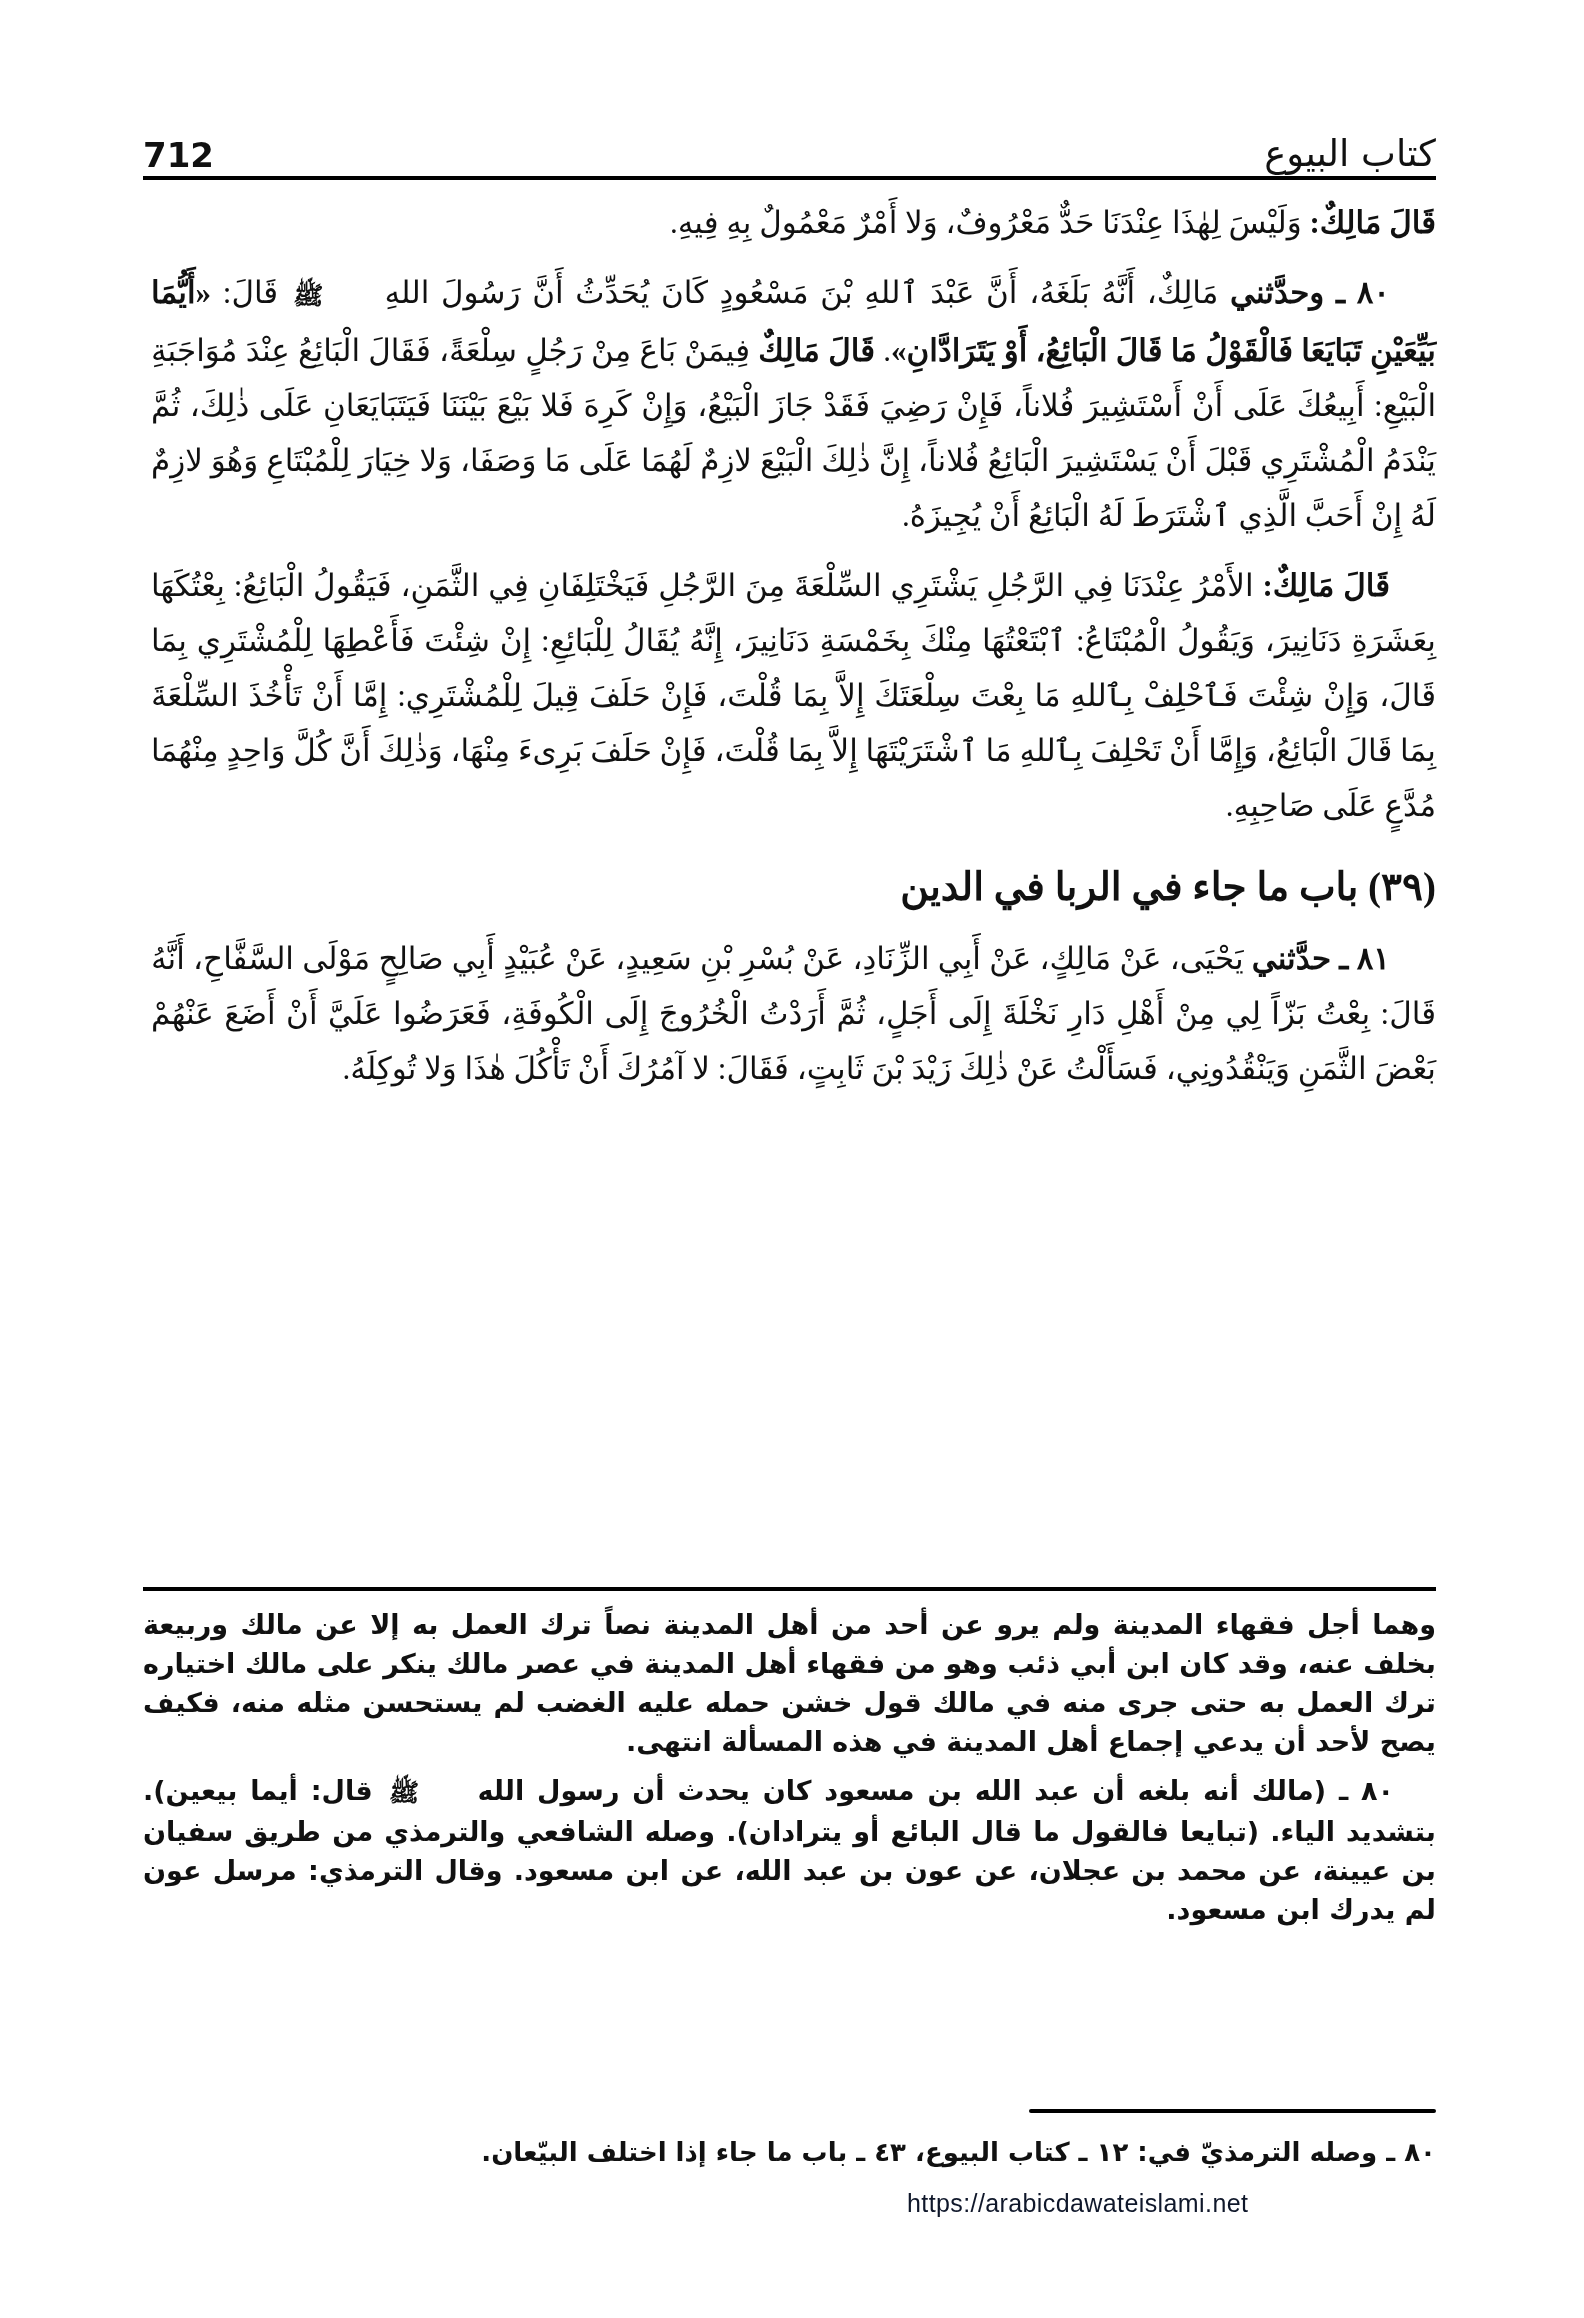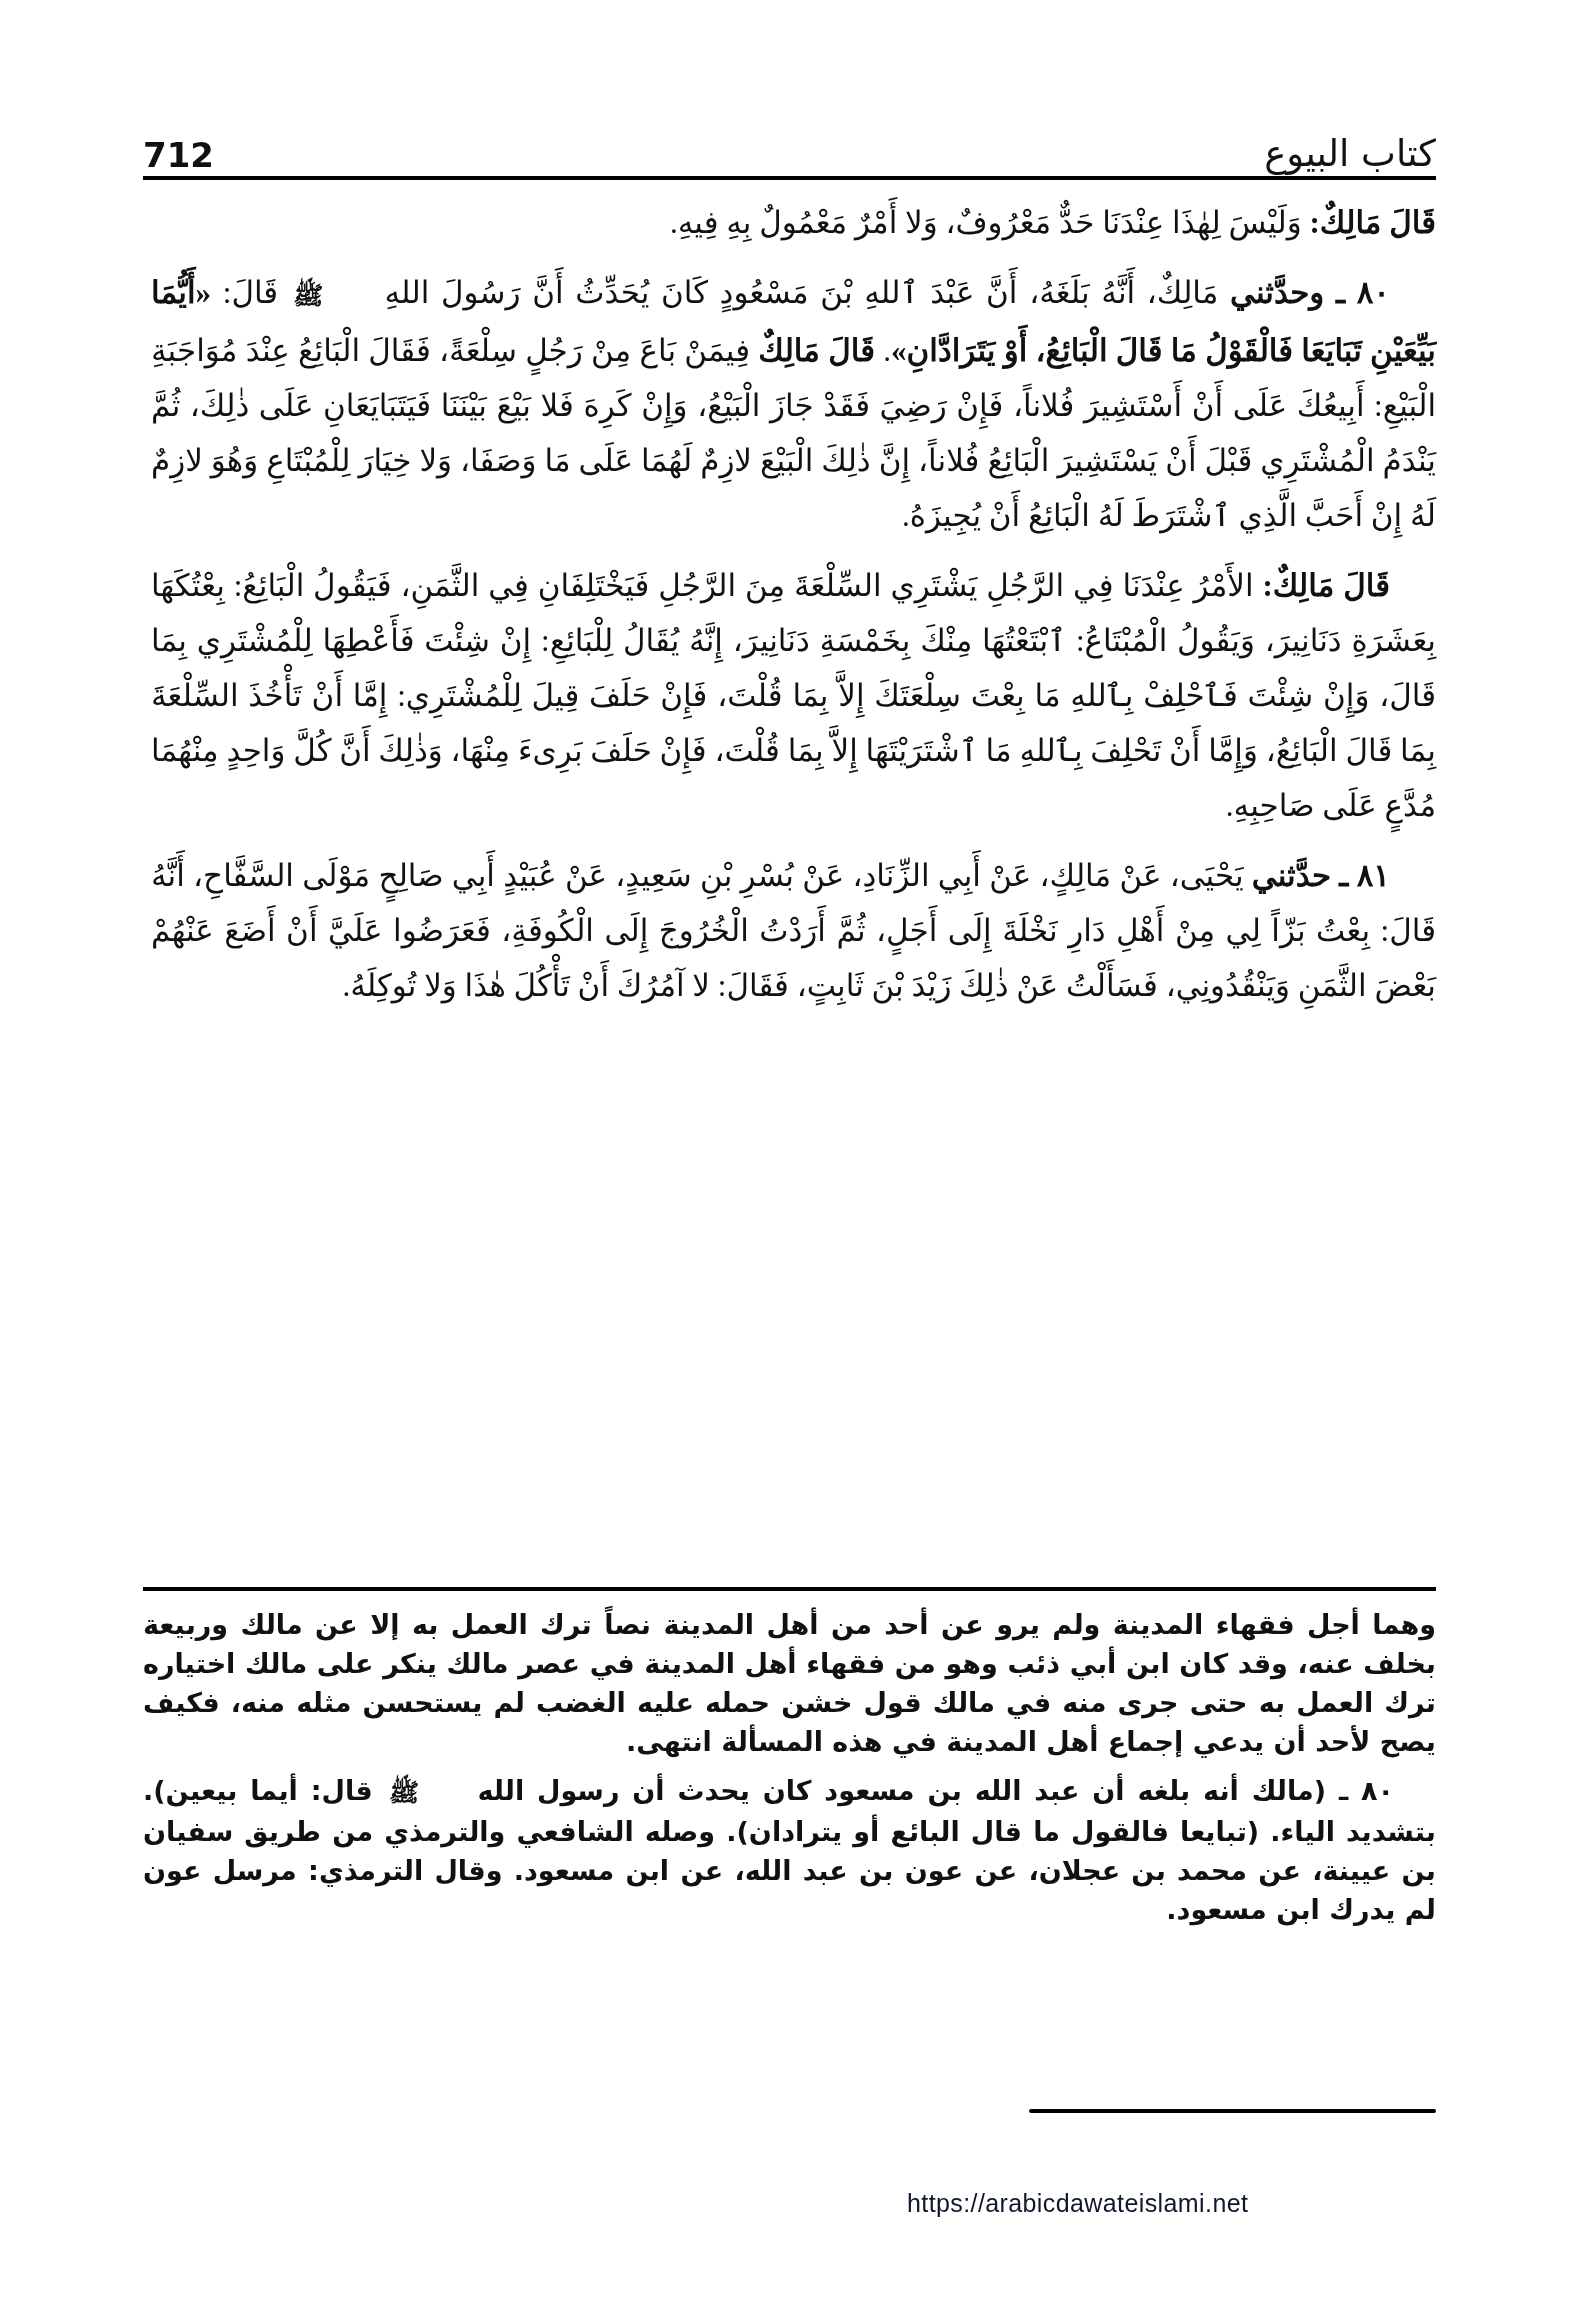--- a/index.html
+++ b/index.html
@@ -154,34 +154,36 @@
     </p>
 
     <p class="indent">
       <span class="b">٨٠ ـ وحدَّثني</span><span> مَالِكٌ، أَنَّهُ بَلَغَهُ، أَنَّ عَبْدَ ٱللهِ بْنَ مَسْعُودٍ كَانَ يُحَدِّثُ أَنَّ رَسُولَ اللهِ </span><span class="salawat">ﷺ</span><span> قَالَ: </span><span class="b">«أَيُّمَا بَيِّعَيْنِ تَبَايَعَا فَالْقَوْلُ مَا قَالَ الْبَائِعُ، أَوْ يَتَرَادَّانِ»</span><span>. </span><span class="b">قَالَ مَالِكٌ</span><span> فِيمَنْ بَاعَ مِنْ رَجُلٍ سِلْعَةً، فَقَالَ الْبَائِعُ عِنْدَ مُوَاجَبَةِ الْبَيْعِ: أَبِيعُكَ عَلَى أَنْ أَسْتَشِيرَ فُلاناً، فَإِنْ رَضِيَ فَقَدْ جَازَ الْبَيْعُ، وَإِنْ كَرِهَ فَلا بَيْعَ بَيْنَنَا فَيَتَبَايَعَانِ عَلَى ذٰلِكَ، ثُمَّ يَنْدَمُ الْمُشْتَرِي قَبْلَ أَنْ يَسْتَشِيرَ الْبَائِعُ فُلاناً، إِنَّ ذٰلِكَ الْبَيْعَ لازِمٌ لَهُمَا عَلَى مَا وَصَفَا، وَلا خِيَارَ لِلْمُبْتَاعِ وَهُوَ لازِمٌ لَهُ إِنْ أَحَبَّ الَّذِي ٱشْتَرَطَ لَهُ الْبَائِعُ أَنْ يُجِيزَهُ.</span>
     </p>
 
     <p class="indent">
       <span class="b">قَالَ مَالِكٌ:</span><span> الأَمْرُ عِنْدَنَا فِي الرَّجُلِ يَشْتَرِي السِّلْعَةَ مِنَ الرَّجُلِ فَيَخْتَلِفَانِ فِي الثَّمَنِ، فَيَقُولُ الْبَائِعُ: بِعْتُكَهَا بِعَشَرَةِ دَنَانِيرَ، وَيَقُولُ الْمُبْتَاعُ: ٱبْتَعْتُهَا مِنْكَ بِخَمْسَةِ دَنَانِيرَ، إِنَّهُ يُقَالُ لِلْبَائِعِ: إِنْ شِئْتَ فَأَعْطِهَا لِلْمُشْتَرِي بِمَا قَالَ، وَإِنْ شِئْتَ فَٱحْلِفْ بِٱللهِ مَا بِعْتَ سِلْعَتَكَ إِلاَّ بِمَا قُلْتَ، فَإِنْ حَلَفَ قِيلَ لِلْمُشْتَرِي: إِمَّا أَنْ تَأْخُذَ السِّلْعَةَ بِمَا قَالَ الْبَائِعُ، وَإِمَّا أَنْ تَحْلِفَ بِٱللهِ مَا ٱشْتَرَيْتَهَا إِلاَّ بِمَا قُلْتَ، فَإِنْ حَلَفَ بَرِىءَ مِنْهَا، وَذٰلِكَ أَنَّ كُلَّ وَاحِدٍ مِنْهُمَا مُدَّعٍ عَلَى صَاحِبِهِ.</span>
     </p>
 
+    <div class="section-heading">(٣٩) باب ما جاء في الربا في الدين</div>
 
     <p class="indent">
       <span class="b">٨١ ـ حدَّثني</span><span> يَحْيَى، عَنْ مَالِكٍ، عَنْ أَبِي الزِّنَادِ، عَنْ بُسْرِ بْنِ سَعِيدٍ، عَنْ عُبَيْدٍ أَبِي صَالِحٍ مَوْلَى السَّفَّاحِ، أَنَّهُ قَالَ: بِعْتُ بَزّاً لِي مِنْ أَهْلِ دَارِ نَخْلَةَ إِلَى أَجَلٍ، ثُمَّ أَرَدْتُ الْخُرُوجَ إِلَى الْكُوفَةِ، فَعَرَضُوا عَلَيَّ أَنْ أَضَعَ عَنْهُمْ بَعْضَ الثَّمَنِ وَيَنْقُدُونِي، فَسَأَلْتُ عَنْ ذٰلِكَ زَيْدَ بْنَ ثَابِتٍ، فَقَالَ: لا آمُرُكَ أَنْ تَأْكُلَ هٰذَا وَلا تُوكِلَهُ.</span>
     </p>
 
   </div>
 
   <div class="footnote-rule"></div>
 
   <div class="commentary">
     <p>وهما أجل فقهاء المدينة ولم يرو عن أحد من أهل المدينة نصاً ترك العمل به إلا عن مالك وربيعة بخلف عنه، وقد كان ابن أبي ذئب وهو من فقهاء أهل المدينة في عصر مالك ينكر على مالك اختياره ترك العمل به حتى جرى منه في مالك قول خشن حمله عليه الغضب لم يستحسن مثله منه، فكيف يصح لأحد أن يدعي إجماع أهل المدينة في هذه المسألة انتهى.</p>
     <p class="indent">
       <span>٨٠ ـ </span><span>(مالك أنه بلغه أن عبد الله بن مسعود كان يحدث أن رسول الله </span><span class="salawat">ﷺ</span><span> قال: أيما بيعين)</span><span>. بتشديد الياء. </span><span>(تبايعا فالقول ما قال البائع أو يترادان)</span><span>. وصله الشافعي والترمذي من طريق سفيان بن عيينة، عن محمد بن عجلان، عن عون بن عبد الله، عن ابن مسعود. وقال الترمذي: مرسل عون لم يدرك ابن مسعود.</span>
     </p>
   </div>
 
   <div class="short-rule"></div>
+  <div class="takhrij">٨٠ ـ وصله الترمذيّ في: ١٢ ـ كتاب البيوع، ٤٣ ـ باب ما جاء إذا اختلف البيّعان.</div>
 
 </div>
 
 <div class="watermark">https://arabicdawateislami.net</div>
 
 
 </body></html>

